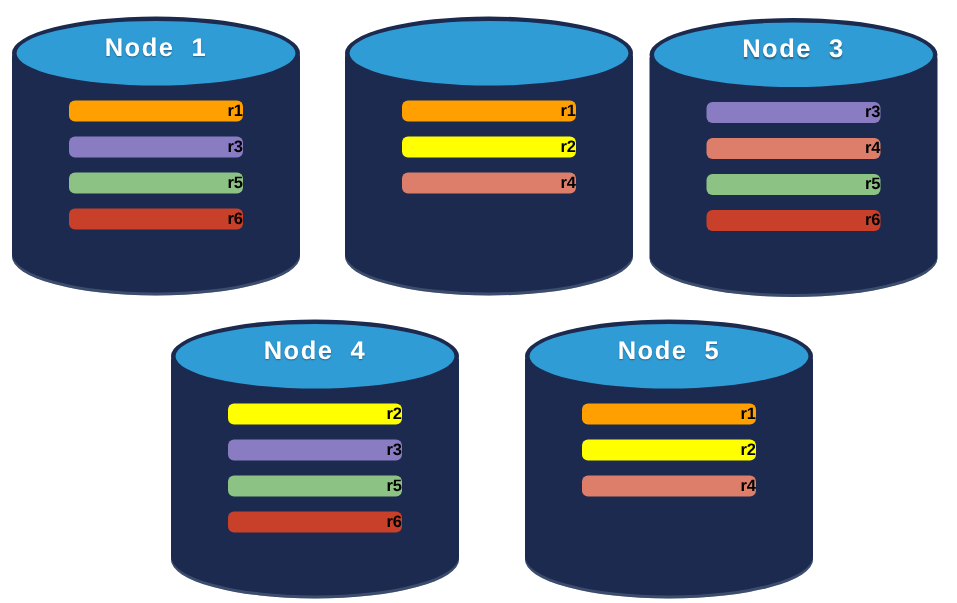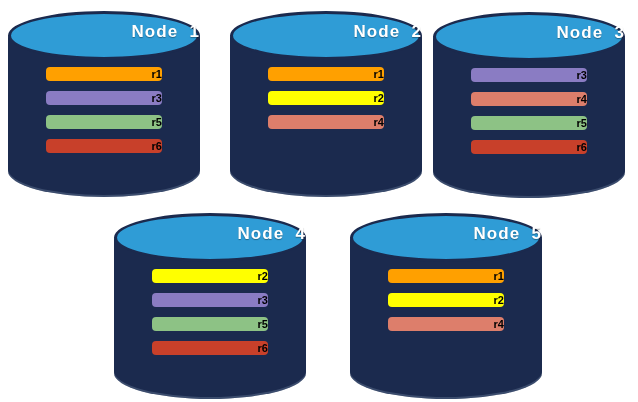--- a/index.html
+++ b/index.html
@@ -45,21 +45,21 @@
     height: 43px;
     background: #2F9CD6;
     border: 3px solid #1B2A4E;
     border-radius: 50%;
   }
   .node-title {
     position: absolute;
     left: 0;
     top: 17px;
     width: 192px;
-    text-align: right;
+    text-align: center;
     color: #ffffff;
     font-size: 17px;
     font-weight: bold;
     letter-spacing: 1px;
     white-space: pre;
     text-shadow: 0 1px 1px rgba(0,0,0,0.35);
   }
   .bars {
     position: absolute;
     left: 0;
@@ -92,21 +92,20 @@
         <div class="bar" style="background: rgb(255, 160, 0);">r1</div>
         <div class="bar" style="background: rgb(138, 124, 195);">r3</div>
         <div class="bar" style="background: rgb(141, 194, 133);">r5</div>
         <div class="bar" style="background: rgb(200, 64, 42);">r6</div>
       </div>
   </div>
 
   <div class="node node-pos-1">
     <div class="cyl-body"></div>
     <div class="cyl-top"></div>
-    <div class="node-title">Node  2</div>
     <div class="bars">
         <div class="bar" style="background: rgb(255, 160, 0);">r1</div>
         <div class="bar" style="background: rgb(255, 255, 0);">r2</div>
         <div class="bar" style="background: rgb(221, 126, 107);">r4</div>
       </div>
   </div>
 
   <div class="node node-pos-2">
     <div class="cyl-body"></div>
     <div class="cyl-top"></div>

